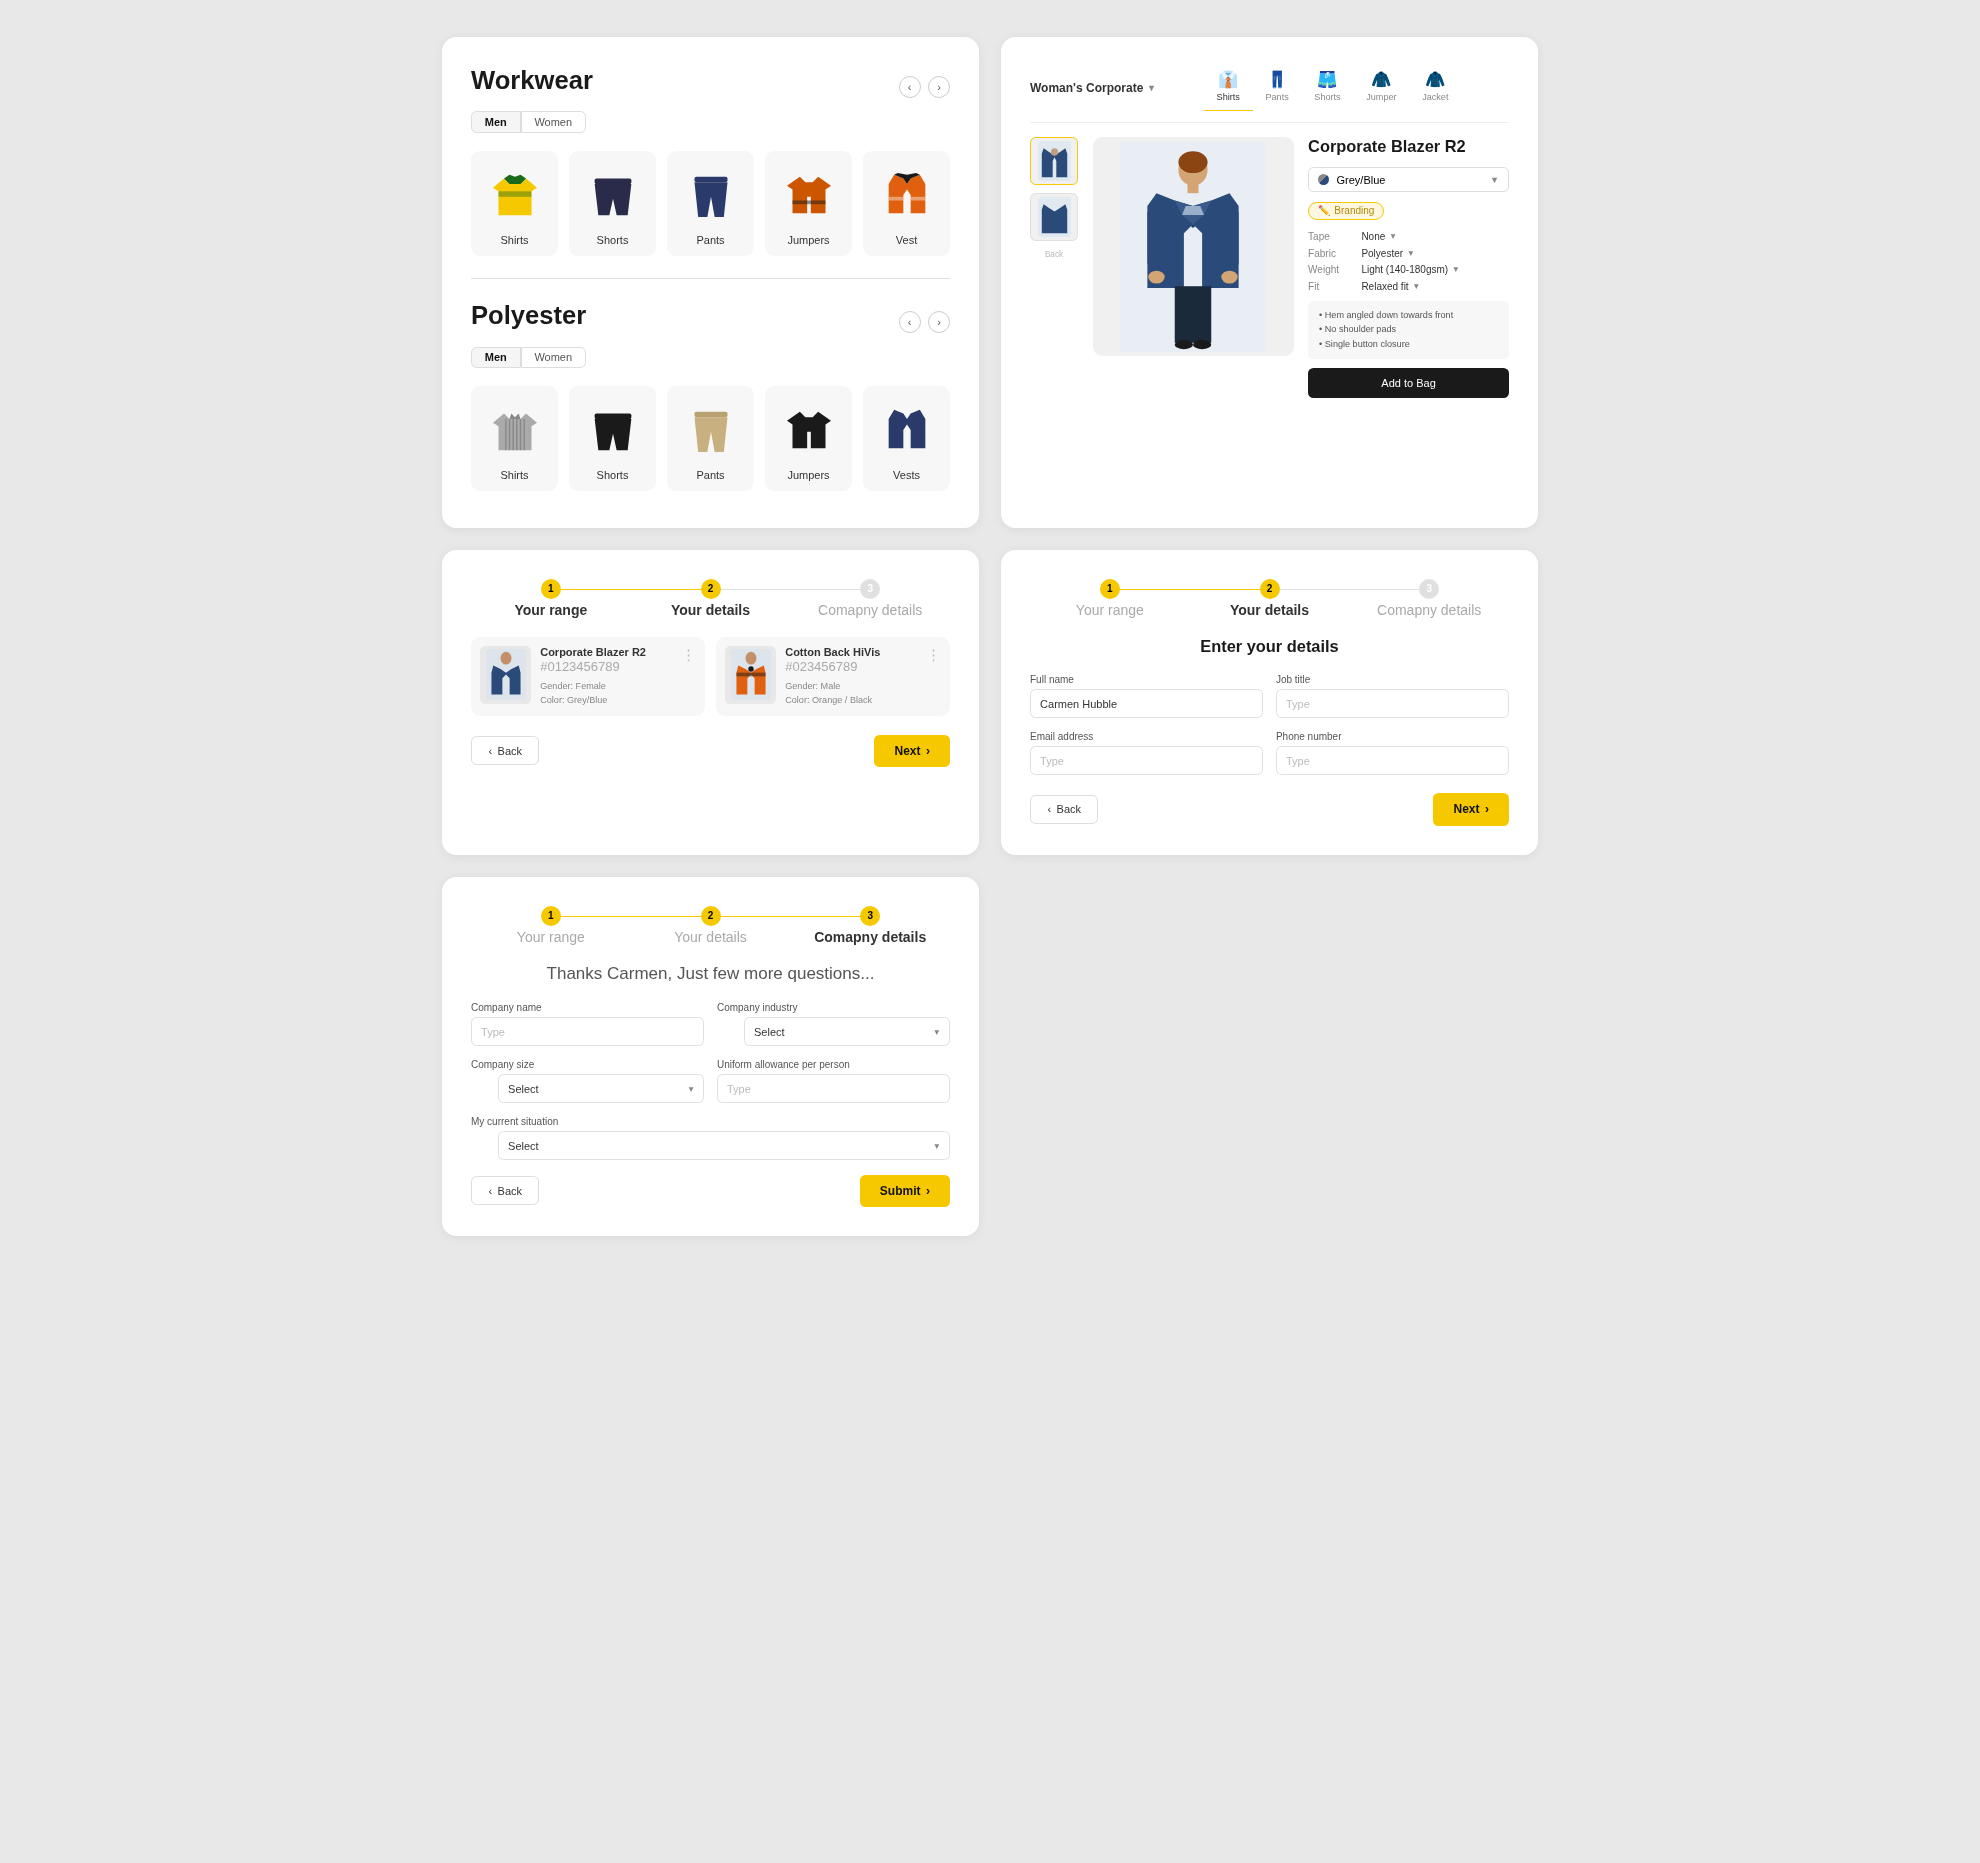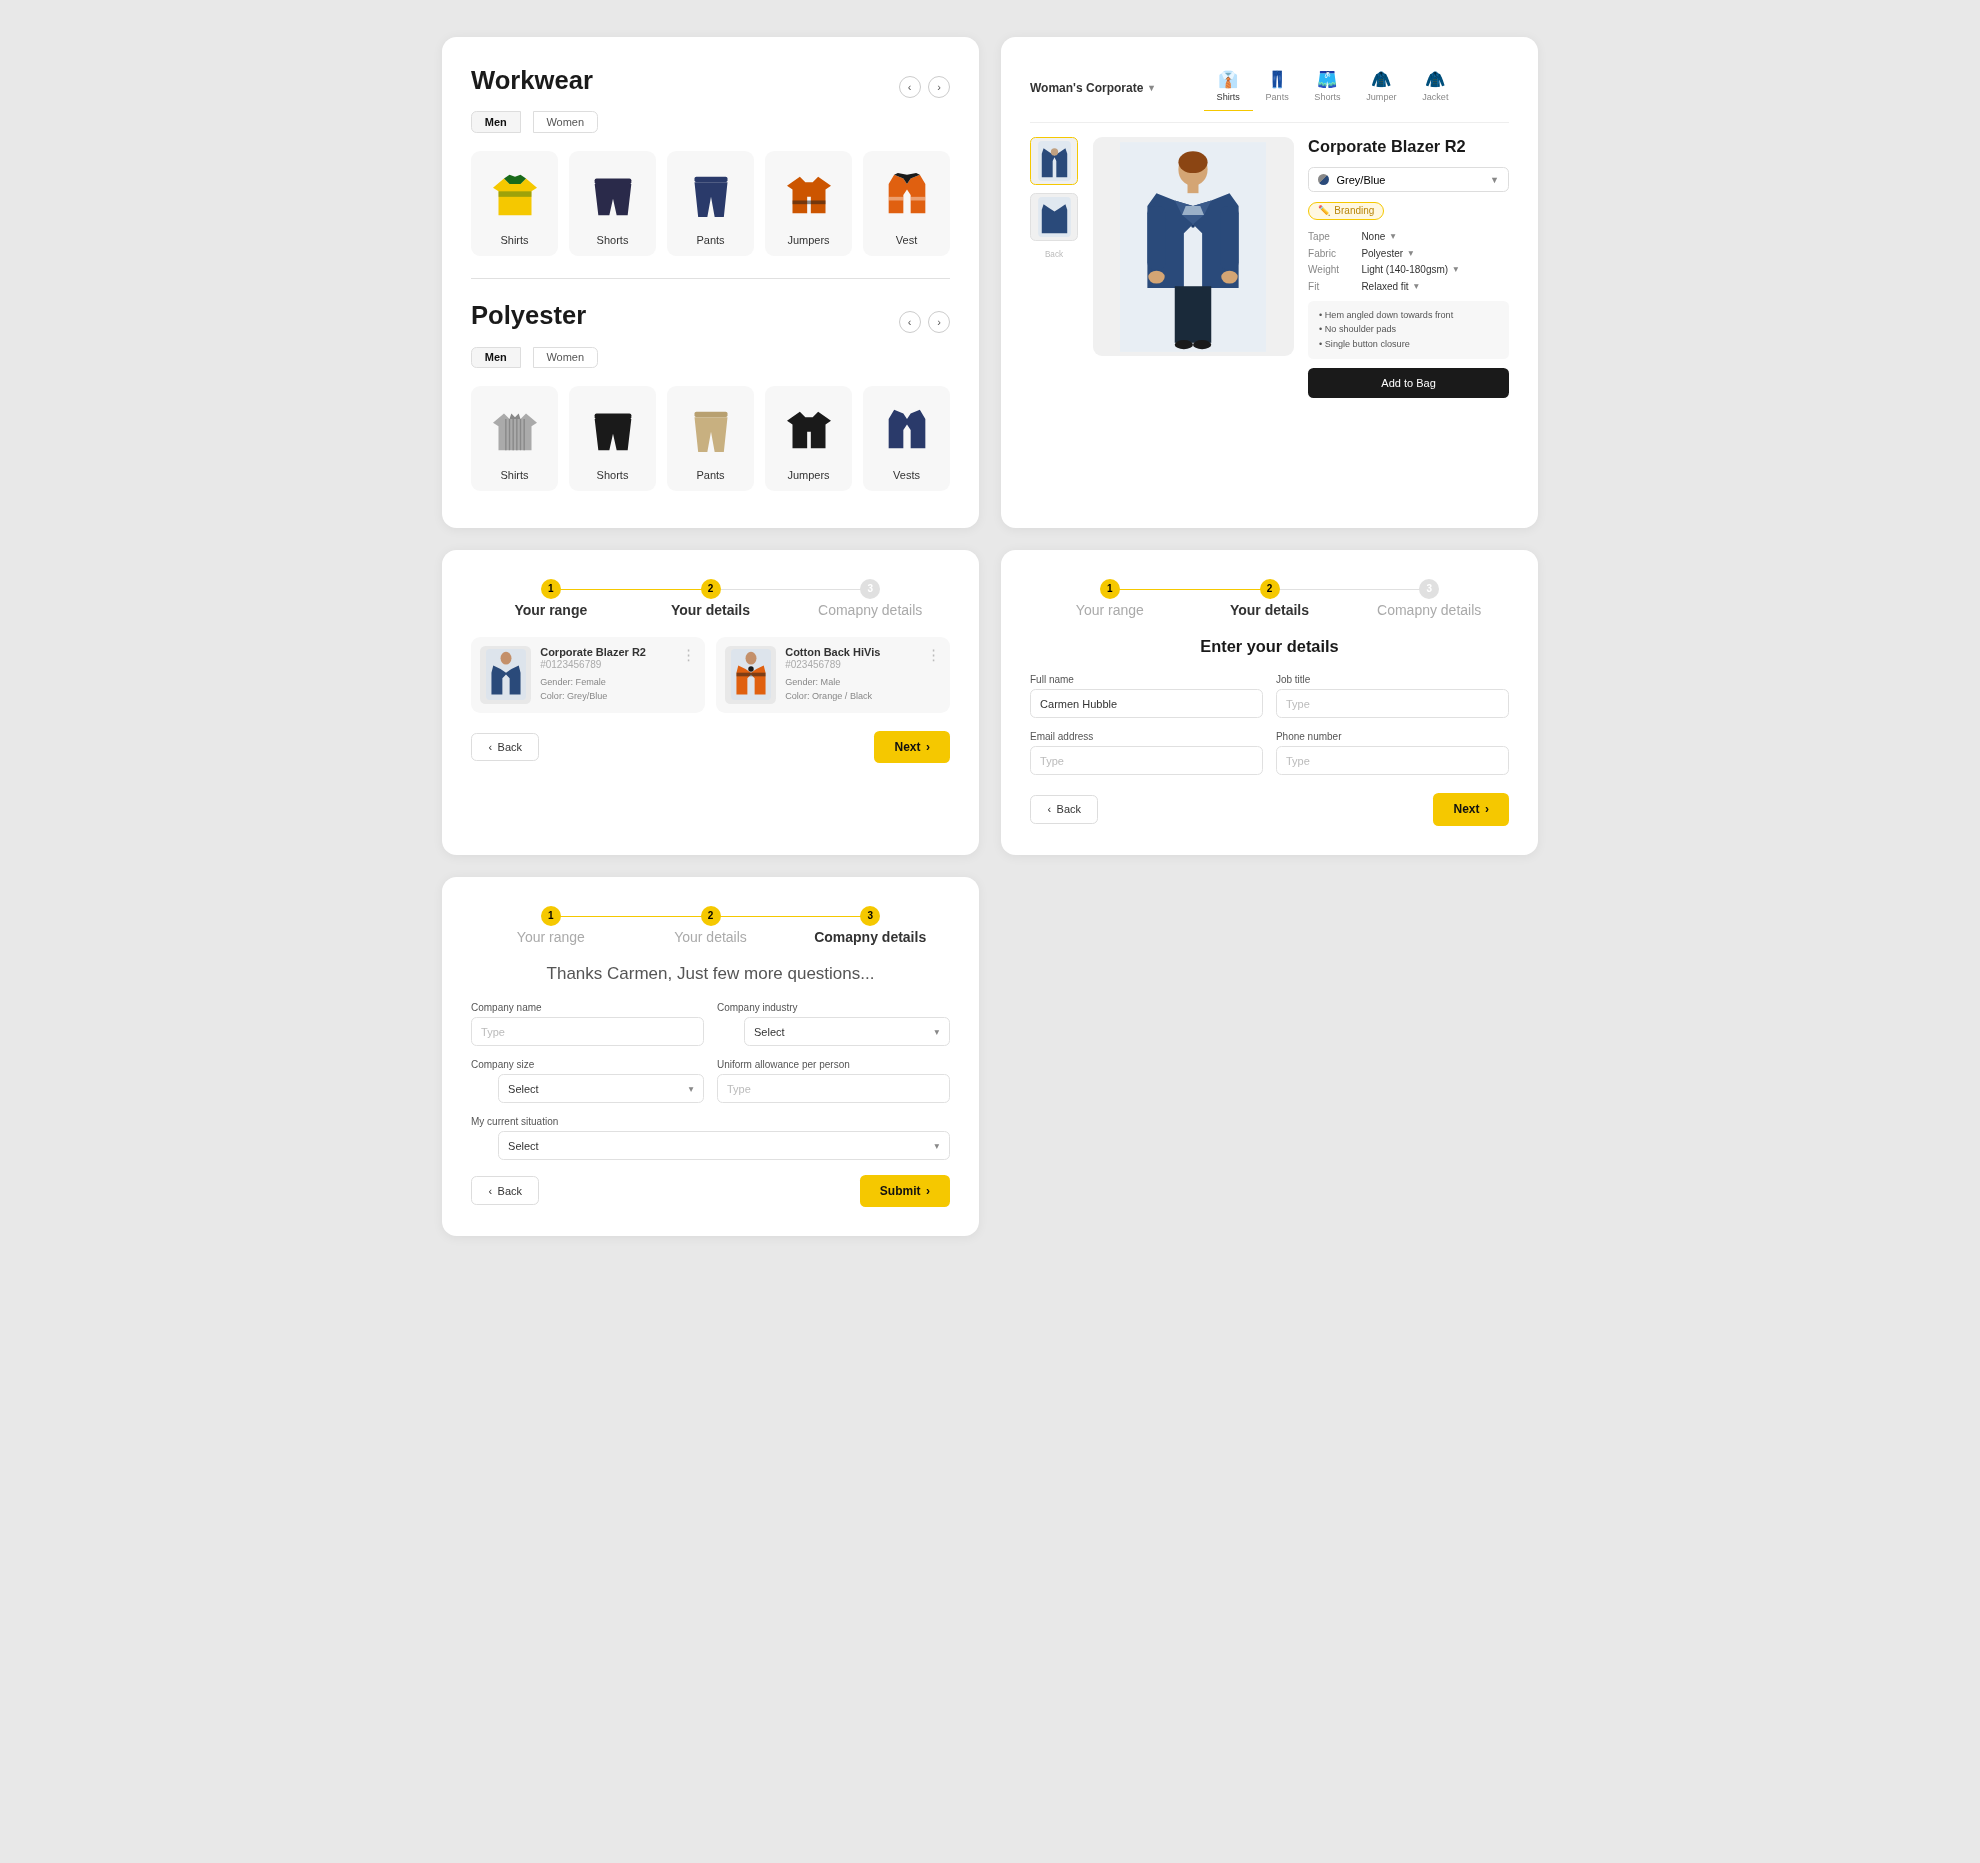--- a/index.html
+++ b/index.html
@@ -27,21 +27,21 @@
     
     .panel-browse {}
     .section-title {
       font-size: 25.6px;
       font-weight: 600;
       color: #1a1a1a;
       margin-bottom: 12.8px;
     }
     .gender-tabs {
       display: flex;
-      gap: 12px;
+      gap: 0;
       margin-bottom: 18.3px;
     }
     .gender-tab {
       padding: 3.7px 12.8px;
       border: 0.9px solid #ddd;
       background: #fff;
       font-size: 11px;
       cursor: pointer;
       color: #555;
     }
@@ -298,21 +298,21 @@
     }
     .range-img {
       width: 51px; height: 58px;
       background: #e8e8e8;
       border-radius: 5.5px;
       display: flex; align-items: center; justify-content: center;
       flex-shrink: 0;
     }
     .range-details { flex: 1; }
     .range-name { font-size: 11px; font-weight: 600; color: #333; margin-bottom: 1.8px; }
-    .range-sku { font-size: 10px; color: #aaa; margin-bottom: 5.5px; }
+    .range-sku { font-size: 13px; color: #aaa; margin-bottom: 5.5px; }
     .range-spec { font-size: 9.1px; color: #888; line-height: 1.5; }
     .range-spec span { display: block; }
     .range-menu {
       position: absolute; top: 9.1px; right: 9.1px;
       font-size: 14.6px; color: #bbb; cursor: pointer;
     }
     .panel-footer {
       display: flex;
       justify-content: space-between;
       align-items: center;

